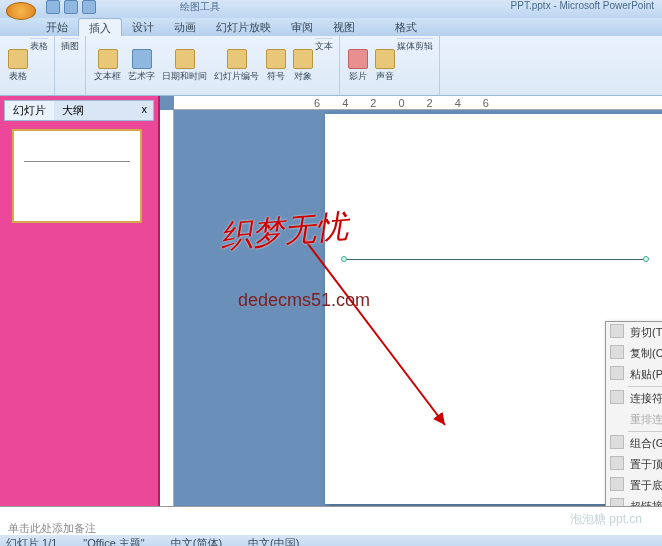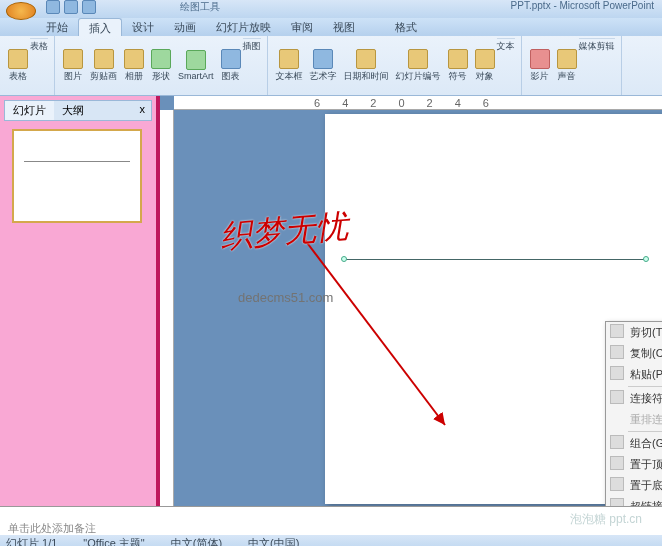--- a/index.html
+++ b/index.html
@@ -17,42 +17,42 @@
 .r-group{border-right:1px solid #b8cee6;padding:2px 6px;display:flex;}
 .r-top{flex:1;display:flex;gap:3px;align-items:center}
 .r-btn{display:flex;flex-direction:column;align-items:center;padding:2px;cursor:pointer}
 .r-btn .ico{width:20px;height:20px;background:#e8c878;border:1px solid #b89640;border-radius:2px}
 .r-btn .ico.blue{background:#8fb8e0;border-color:#5a88b8}
 .r-btn .ico.green{background:#9ed89e;border-color:#5aa85a}
 .r-btn .ico.red{background:#e89090;border-color:#c06060}
 .r-btn .lbl{font-size:9px;color:#3a4a5a;margin-top:1px;white-space:nowrap}
 .r-label{font-size:9px;color:#3a4a5a;text-align:center;border-top:1px solid #c8d8ea;padding-top:1px}
 .workspace{display:flex;height:410px}
-.thumbs{width:160px;background:#f9a8d4;border-right:4px solid #be185d;padding:4px}
+.thumbs{width:160px;background:#ec4899;border-right:2px solid #be185d;padding:4px}
 .thumb-tabs{display:flex;font-size:10px;background:#d8e6f5;border:1px solid #9ab8d8}
 .thumb-tab{padding:2px 8px;cursor:pointer}
 .thumb-tab.active{background:#eaf2fb}
 .thumb-close{margin-left:auto;padding:2px 6px;cursor:pointer}
 .slide-thumb{margin:8px;border:2px solid #d4a84c;background:#fff;width:130px;height:94px;padding:30px 10px}
 .slide-thumb .line{height:1px;background:#888}
 .canvas-area{flex:1;background:#6a90ba;position:relative;overflow:hidden}
 .ruler-h{height:14px;background:#fff;margin-left:14px;border-bottom:1px solid #aaa;font-size:7px;display:flex;align-items:center;padding-left:140px;gap:22px;color:#666}
 .ruler-v{width:14px;background:#fff;position:absolute;top:14px;bottom:0;border-right:1px solid #aaa}
 .slide{position:absolute;left:165px;top:18px;width:480px;height:390px;background:#fff;box-shadow:2px 2px 6px rgba(0,0,0,.3)}
 .shape-line{position:absolute;left:20px;top:145px;width:300px;height:1px;background:#466;}
 .handle{width:6px;height:6px;border:1px solid #4a8;background:#cfe;position:absolute;border-radius:50%}
 .ctx-menu{position:absolute;left:445px;top:225px;width:140px;background:#f4f4f4;border:1px solid #999;box-shadow:2px 2px 5px rgba(0,0,0,.3);z-index:10}
 .ctx-item{display:flex;align-items:center;padding:3px 6px 3px 24px;font-size:10px;color:#333;cursor:pointer;position:relative}
 .ctx-item.dis{color:#aaa}
 .ctx-item .ci{width:14px;height:14px;background:#ddd;border:1px solid #bbb;position:absolute;left:4px;top:2px}
 .ctx-sep{height:1px;background:#ccc;margin:1px 4px 1px 22px}
 .notes{height:24px;background:#fff;border-top:1px solid #999;padding:14px 8px;font-size:11px;color:#888}
 .status{height:16px;background:linear-gradient(#d7e6f7,#bdd6f0);display:flex;align-items:center;padding:1px 6px;font-size:10px;color:#3a4a5a;gap:26px}
 .watermark{position:absolute;left:220px;top:210px;color:#c00;font-family:cursive;font-size:32px;font-style:italic;transform:rotate(-5deg);pointer-events:none;z-index:20;text-shadow:0 0 2px #fff}
-.wm-sub{position:absolute;left:238px;top:290px;color:#737373;font-size:13px;z-index:20}
+.wm-sub{position:absolute;left:238px;top:290px;color:#7f1d1d;font-size:18px;z-index:20}
 .arrow-svg{position:absolute;left:300px;top:235px;z-index:15;pointer-events:none}
 .footer-wm{position:absolute;right:20px;bottom:18px;color:#8aa;font-size:12px;opacity:.5}
 </style>
 </head>
 <body>
 
 <div class="titlebar">
   <div class="office-btn"></div>
   <div class="qat">
     <span></span>
@@ -78,46 +78,20 @@
   <div class="r-group">
     <div class="r-top">
         <div class="r-btn">
           <div class="ico"></div>
           <div class="lbl">表格</div>
         </div>
       </div>
     <div class="r-label">表格</div>
   </div>
   <div class="r-group">
-    <div class="r-top">
-      <div class="r-btn">
-          <div class="ico"></div>
-          <div class="lbl">图片</div>
-        </div>
-      <div class="r-btn">
-          <div class="ico"></div>
-          <div class="lbl">剪贴画</div>
-        </div>
-      <div class="r-btn">
-          <div class="ico"></div>
-          <div class="lbl">相册</div>
-        </div>
-      <div class="r-btn">
-          <div class="ico green"></div>
-          <div class="lbl">形状</div>
-        </div>
-      <div class="r-btn">
-          <div class="ico green"></div>
-          <div class="lbl">SmartArt</div>
-        </div>
-      <div class="r-btn">
-          <div class="ico blue"></div>
-          <div class="lbl">图表</div>
-        </div>
-    </div>
     <div class="r-label">插图</div>
   </div>
   <div class="r-group">
     <div class="r-top">
       <div class="r-btn">
           <div class="ico"></div>
           <div class="lbl">文本框</div>
         </div>
       <div class="r-btn">
           <div class="ico blue"></div>

